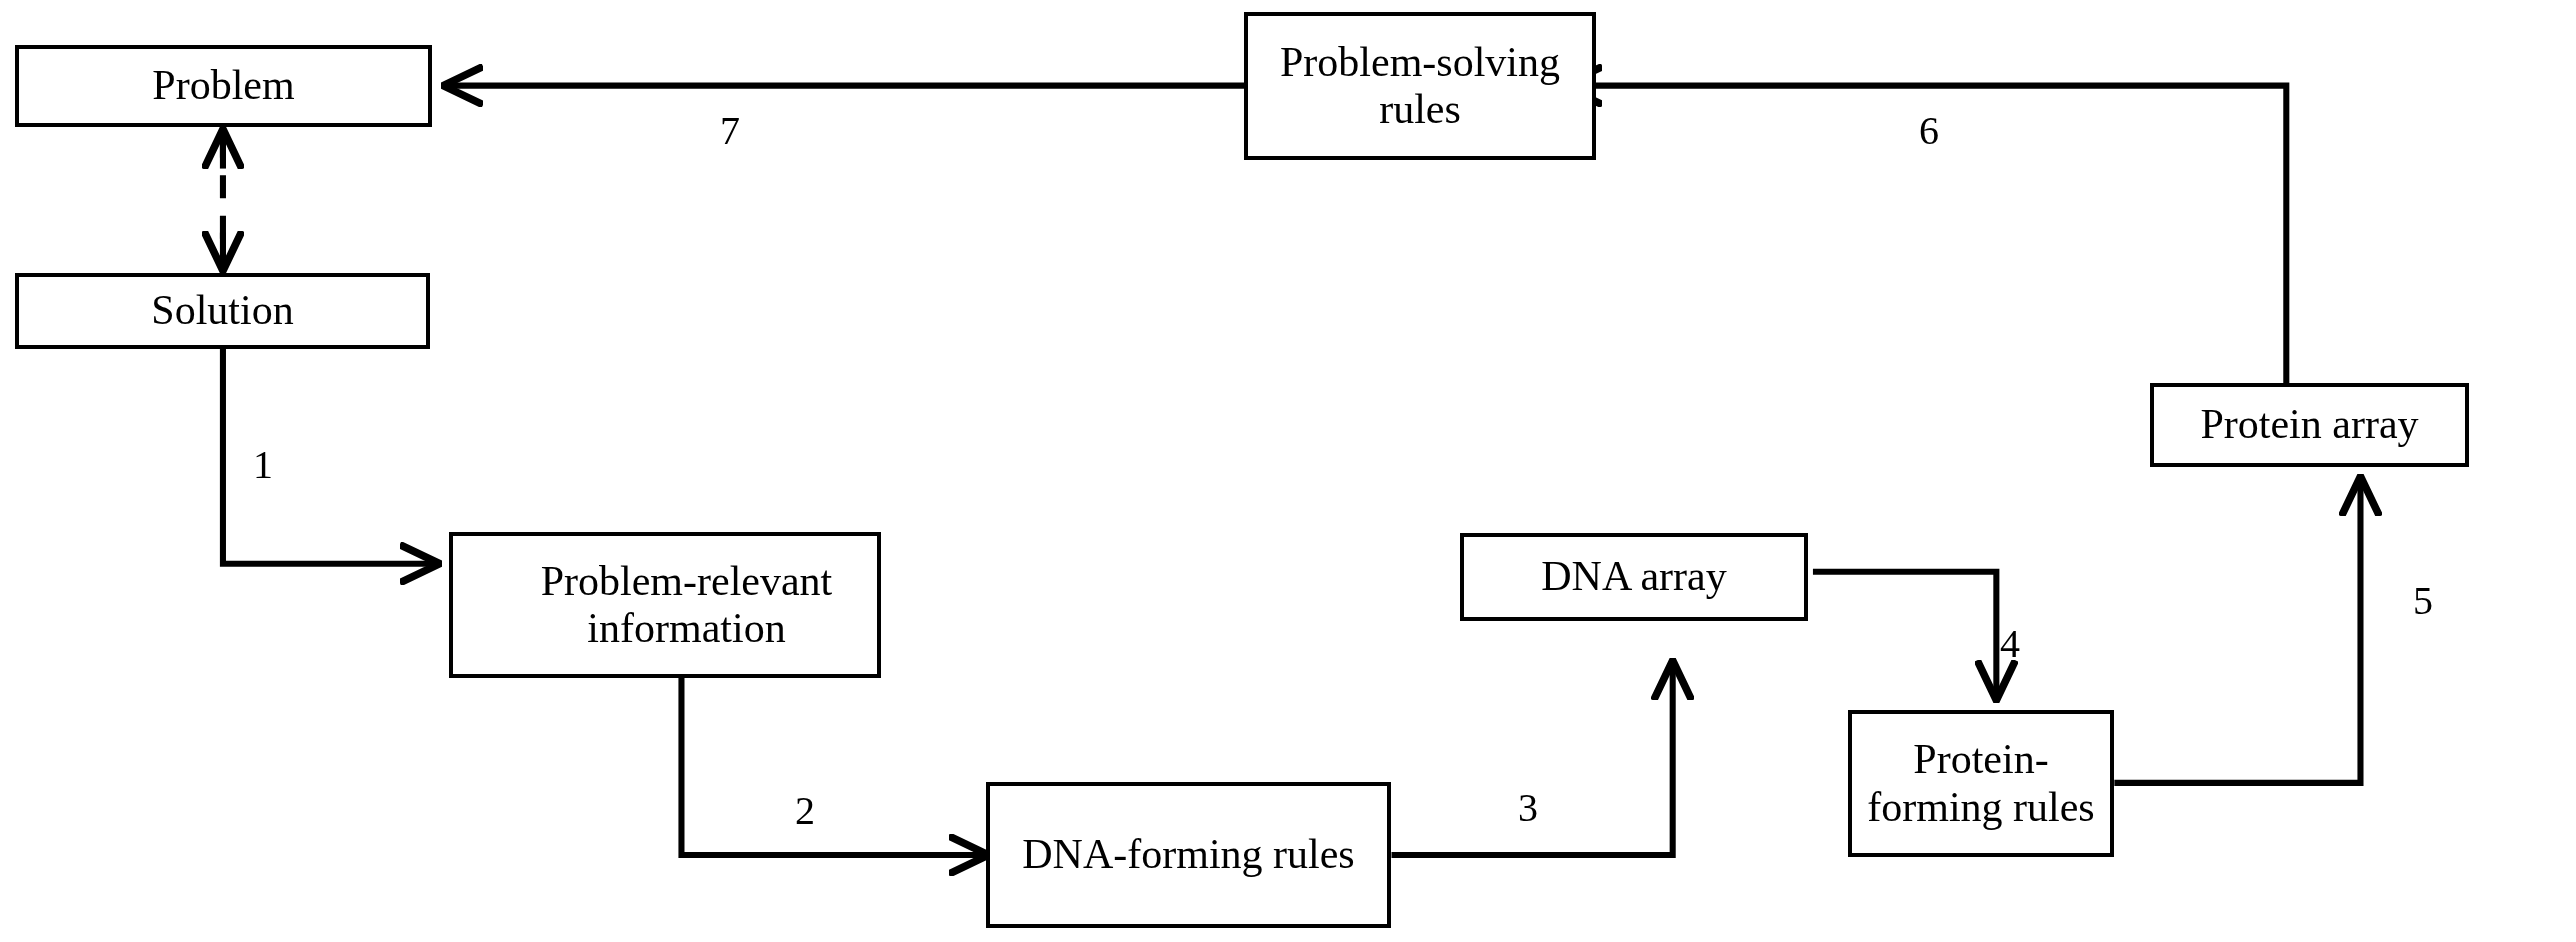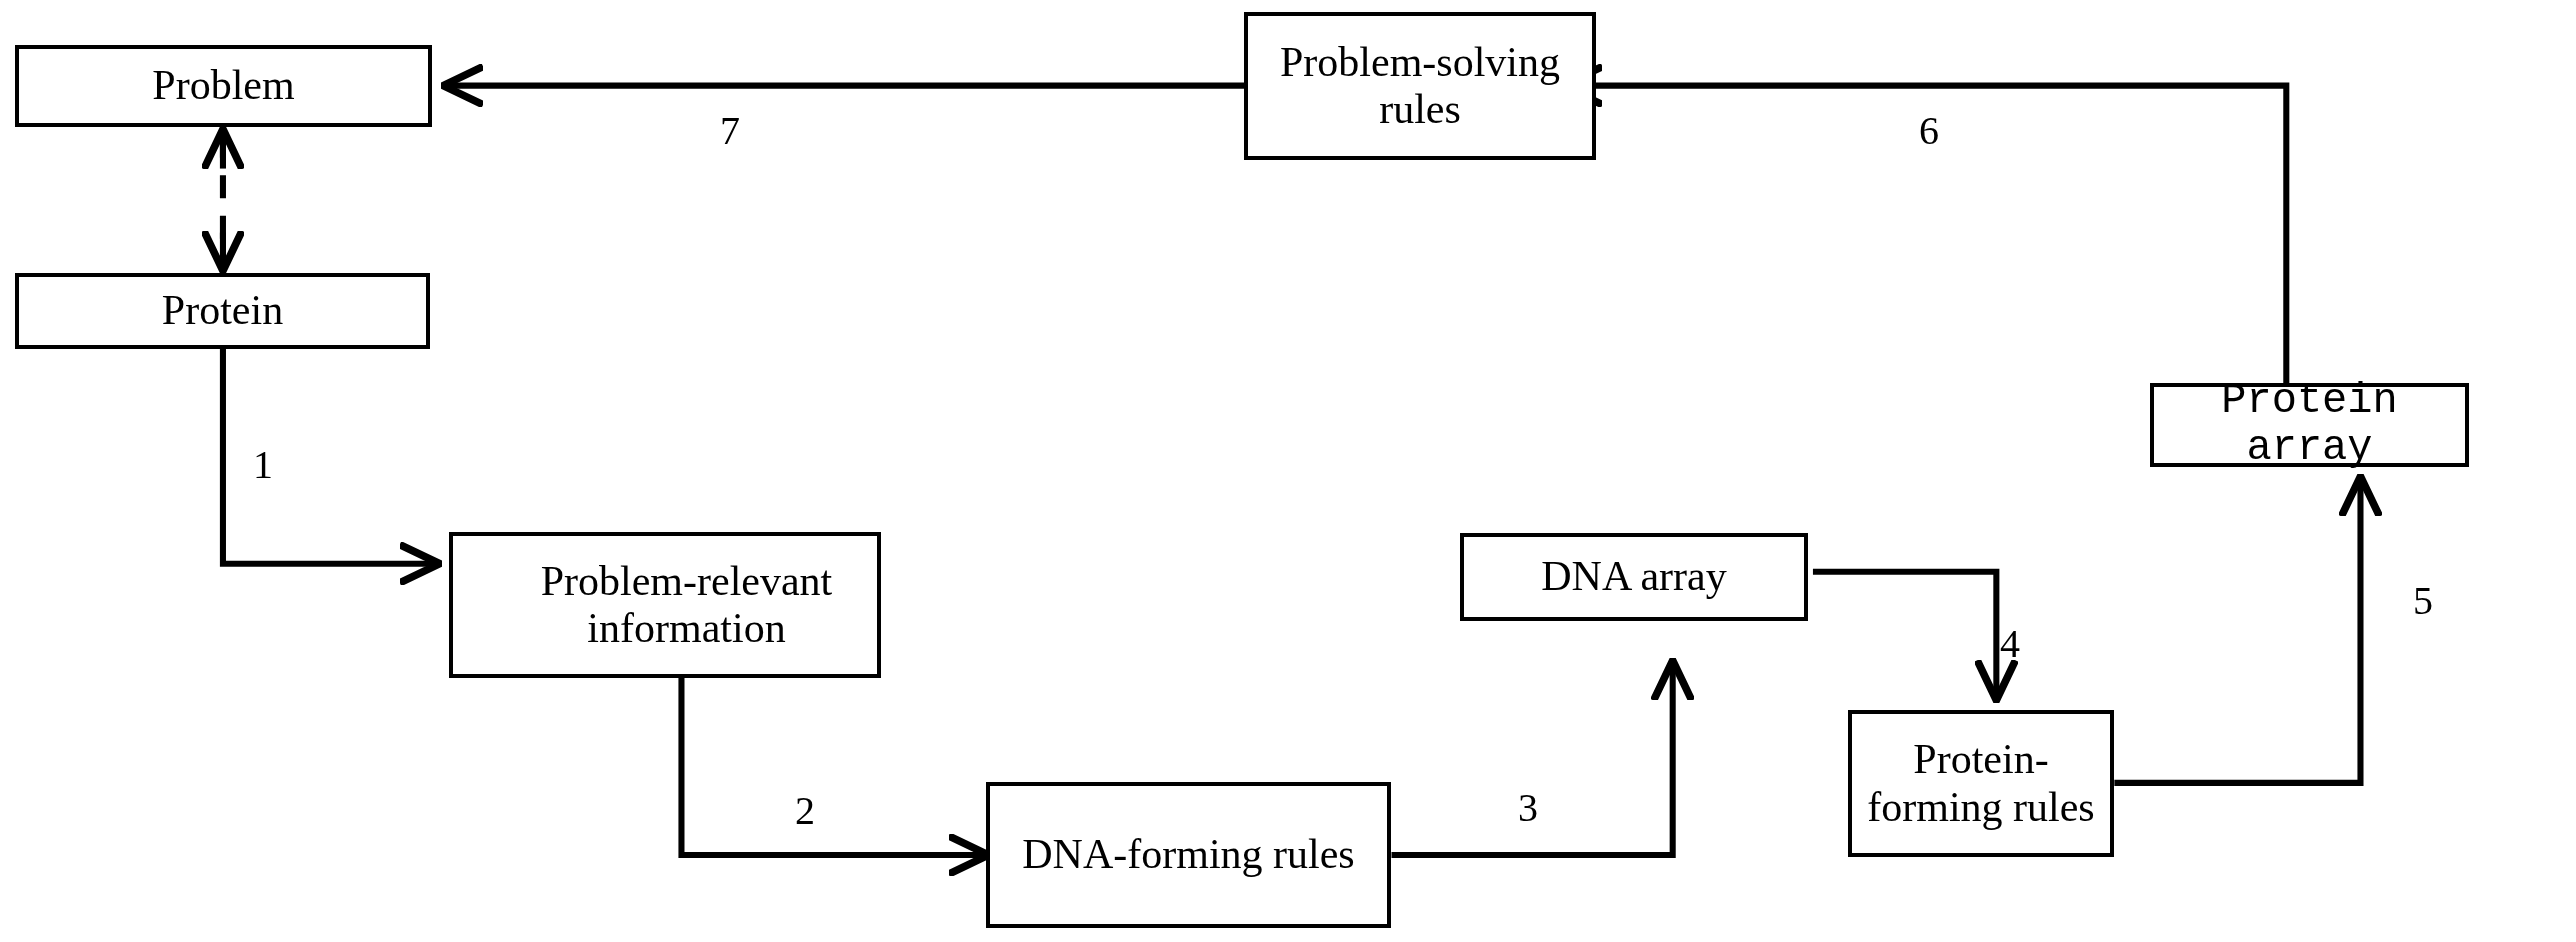--- a/index.html
+++ b/index.html
@@ -89,28 +89,28 @@
     <path class="wire" d="M 2063 1268 L 2480 1268 L 2480 983" marker-end="url(#ah)"></path>
 
     <path class="wire" d="M 2688 848 L 2960 848 L 2960 1035" marker-end="url(#ah)"></path>
   </svg>
 
   <div class="node" style="left:15px; top:45px; width:417px; height:82px;">
     <span class="label">Problem</span>
   </div>
 
   <div class="node" style="left:15px; top:273px; width:415px; height:76px;">
-    <span class="label">Protein</span>
+    <span class="label">Solution</span>
   </div>
 
   <div class="node" style="left:1244px; top:12px; width:352px; height:148px;">
     <span class="label">Problem-solving rules</span>
   </div>
 
-  <div class="node" style="left:2150px; top:383px; width:319px; height:84px;font-family:Liberation Mono, monospace;">
+  <div class="node" style="left:2150px; top:383px; width:319px; height:84px;">
     <span class="label">Protein array</span>
   </div>
 
   <div class="node" style="left:449px; top:532px; width:432px; height:146px;padding-left:43px;">
     <span class="label">Problem-relevant information</span>
   </div>
 
   <div class="node" style="left:1460px; top:533px; width:348px; height:88px;">
     <span class="label">DNA array</span>
   </div>

